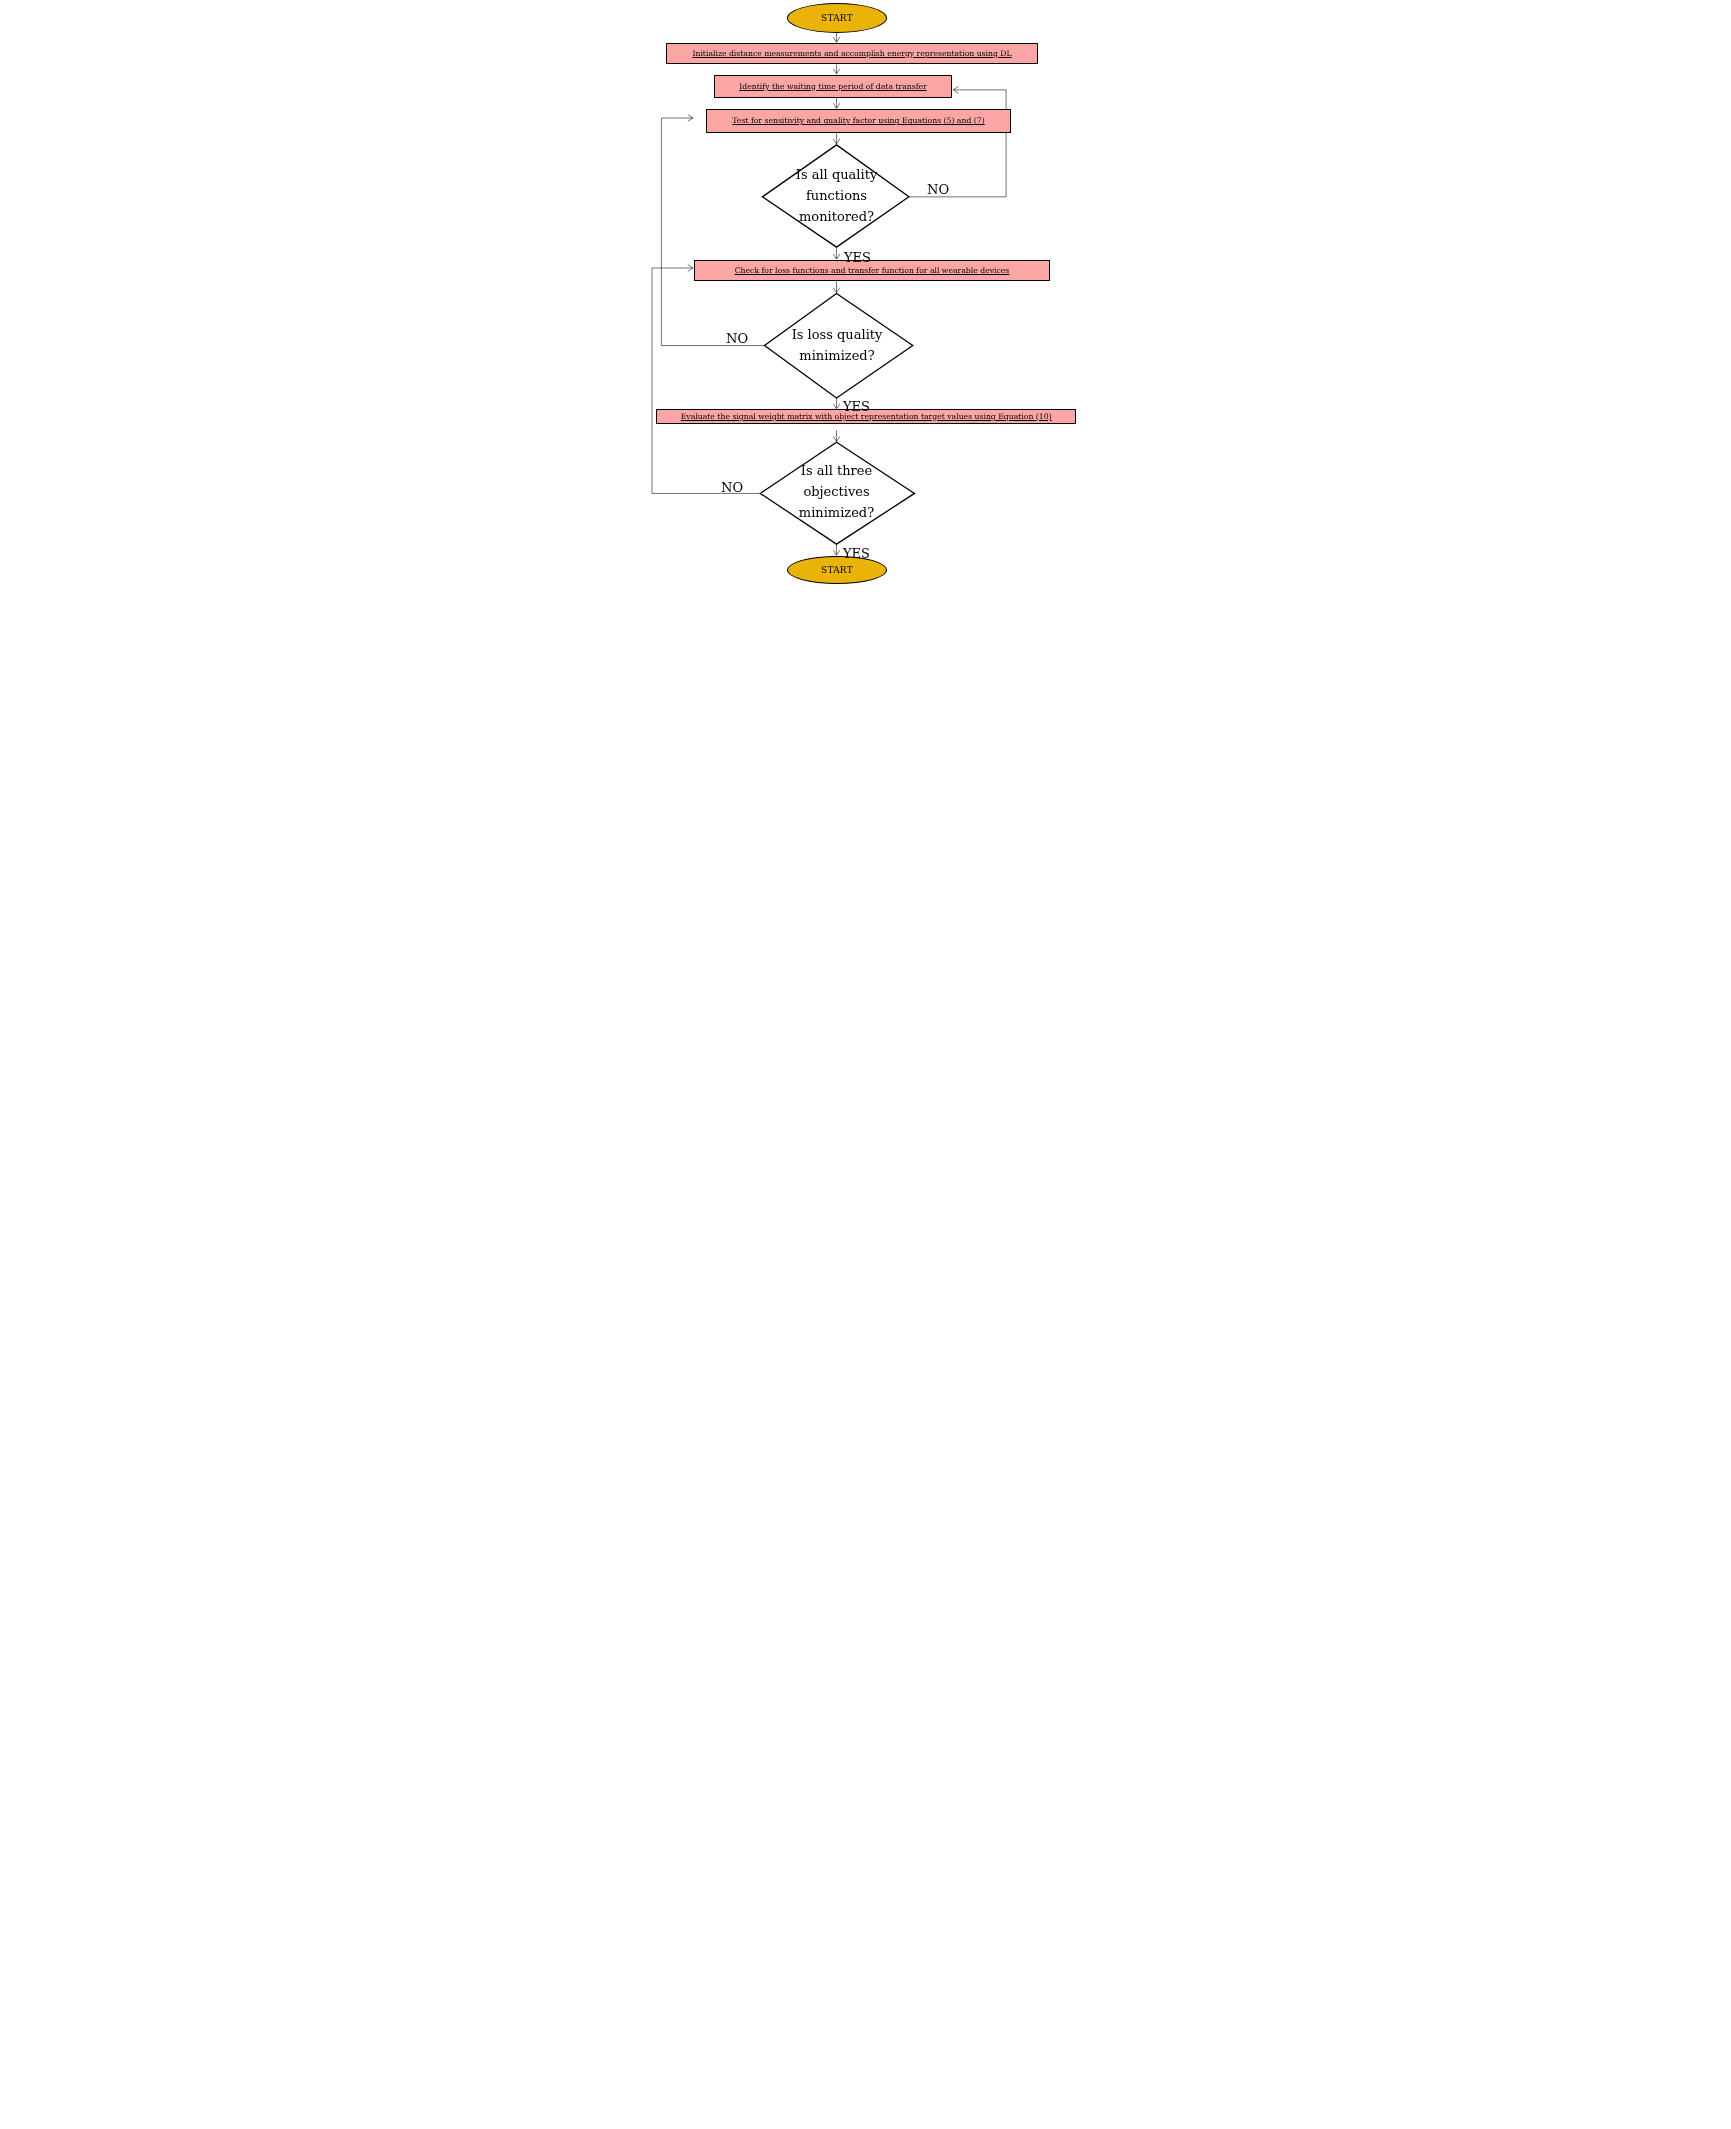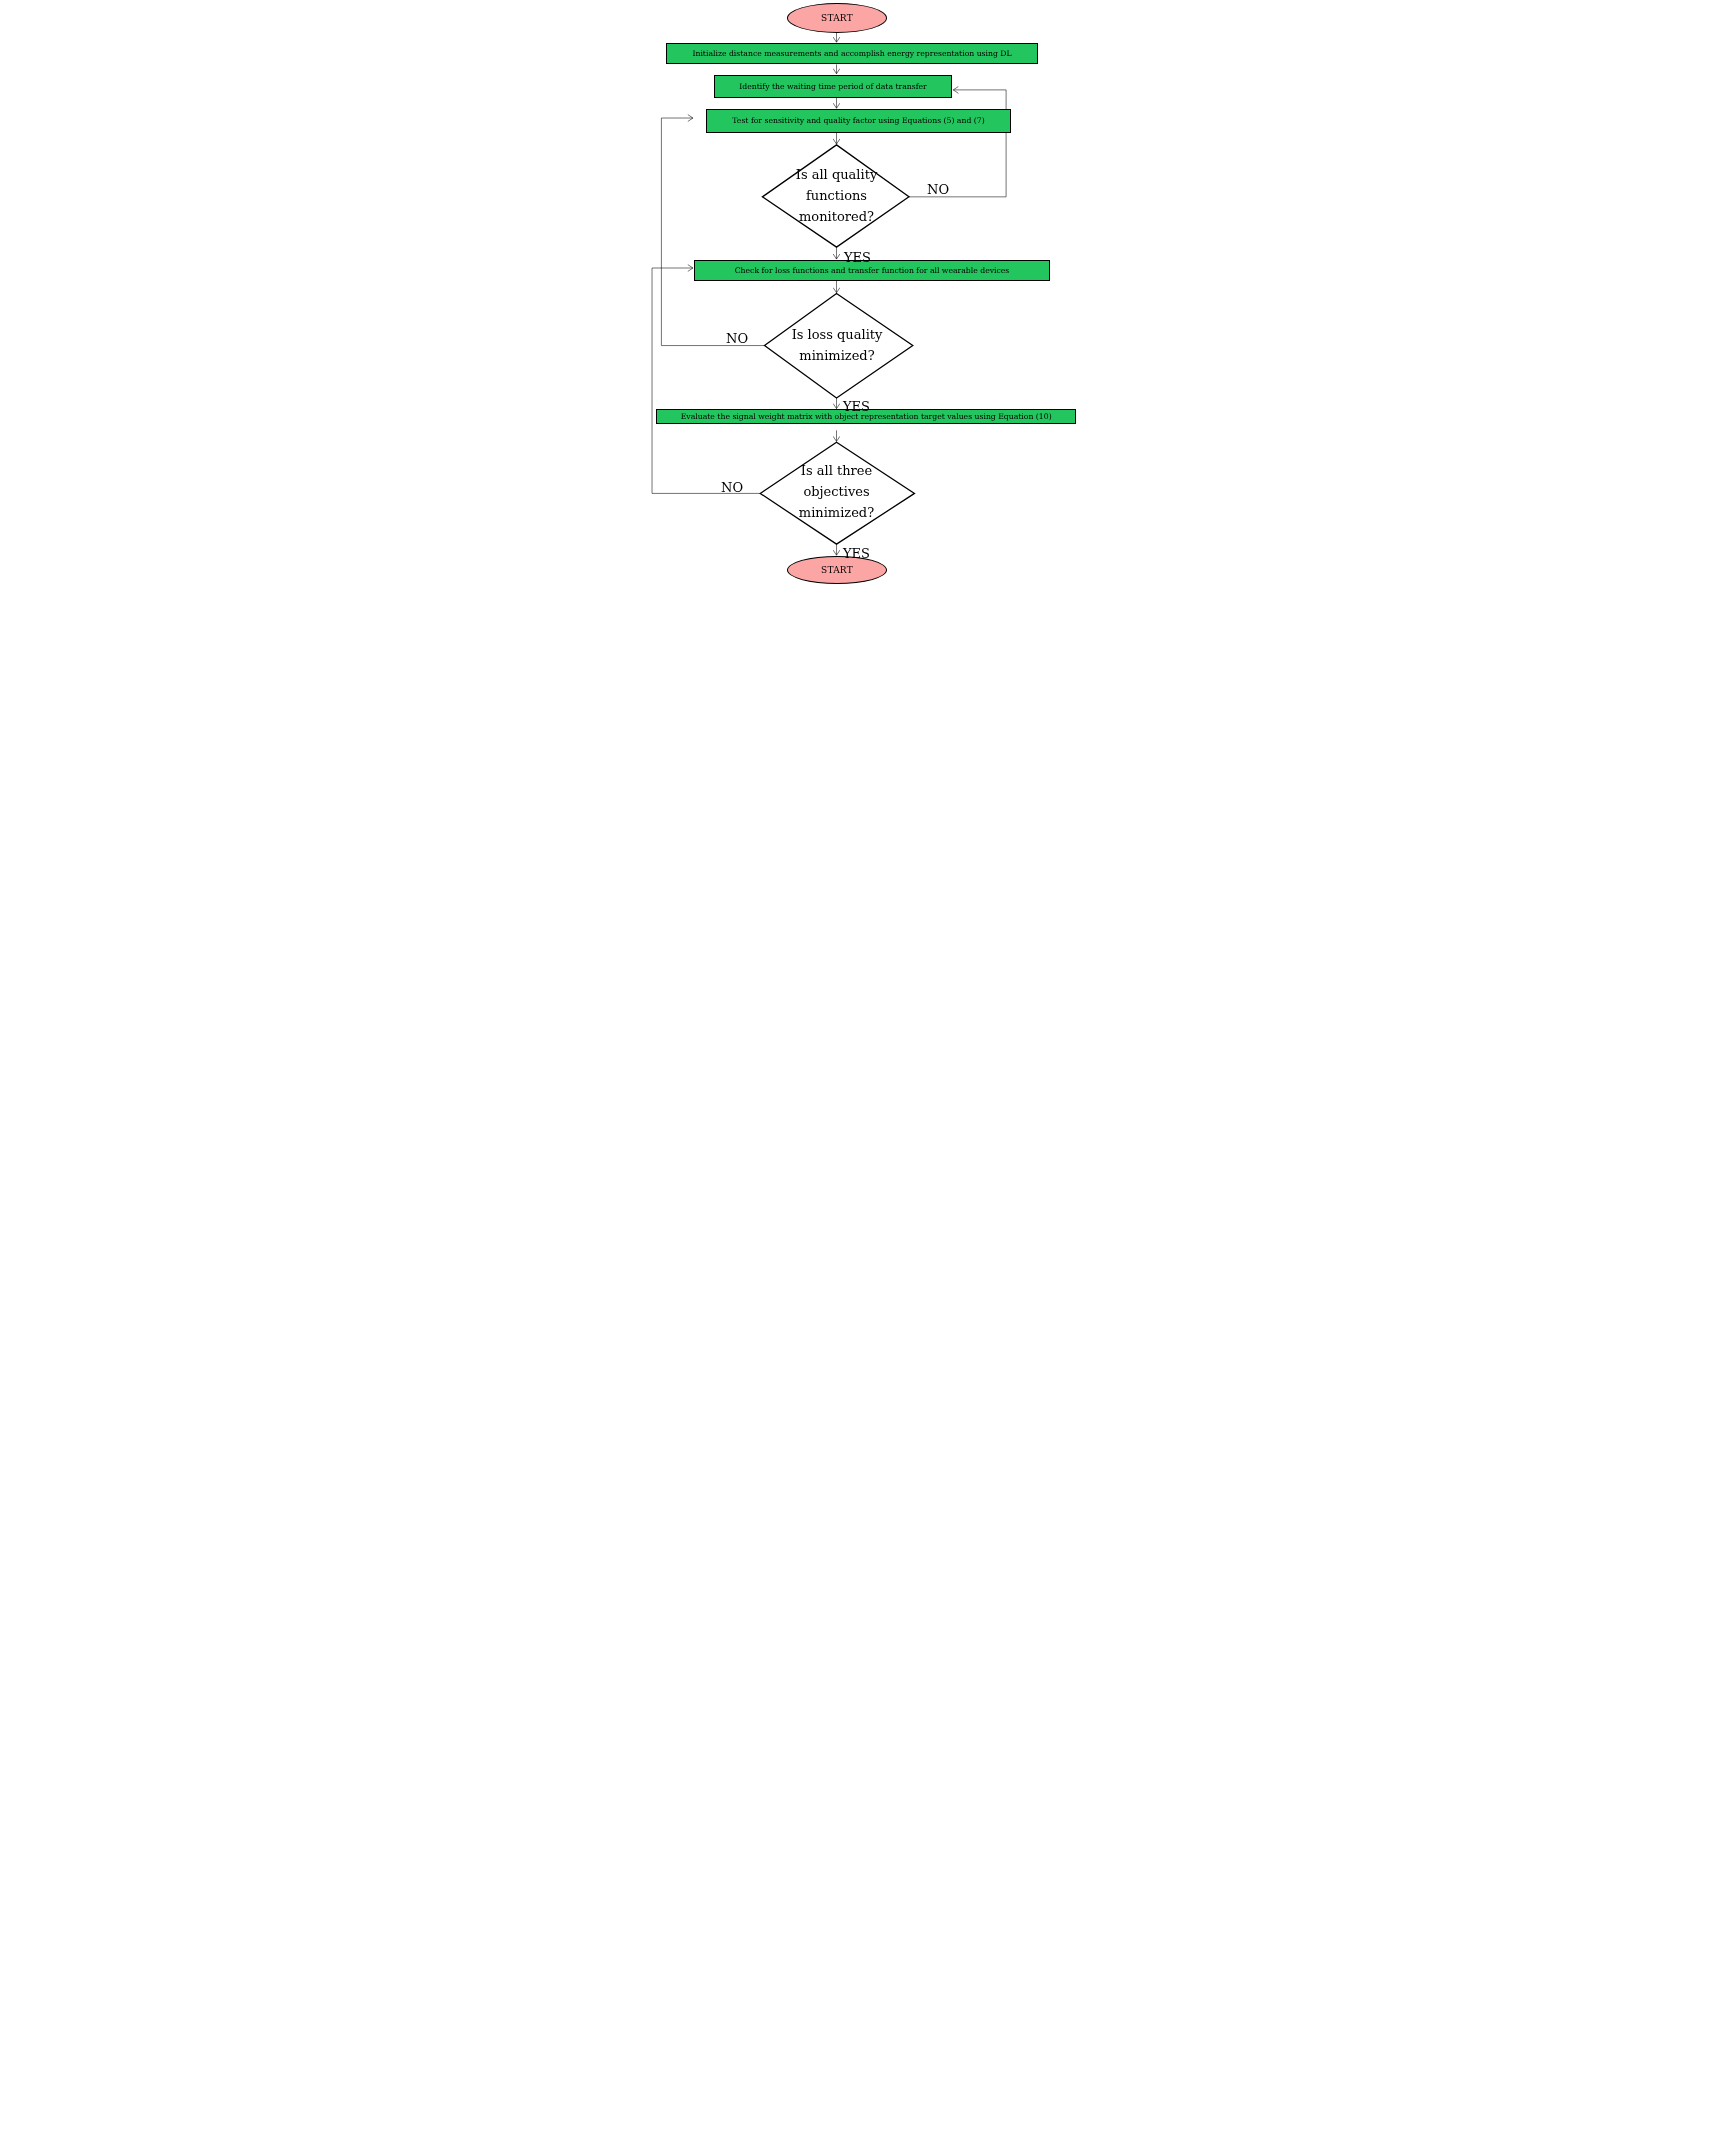--- a/index.html
+++ b/index.html
@@ -9,29 +9,30 @@
     margin:0 auto;
     background:#ffffff;
     font-family:"DejaVu Serif","Liberation Serif",serif;
     color:#000;
   }
   .wires{position:absolute;left:0;top:0;width:433px;height:588px;}
   .wire{fill:none;stroke:#000;stroke-width:1.3px;}
   .diamond{fill:#ffffff;stroke:#000;stroke-width:3px;}
   .box{
     position:absolute;box-sizing:border-box;
-    border:1.3px solid #000;background:#22c55e;
+    border:1.3px solid #000;background:#fca5a5;
     display:flex;align-items:center;justify-content:center;
     text-align:center;font-size:7.7px;line-height:1.25;
     padding:0 3.4px;
+    text-decoration:underline;
   }
   .box.thick{border-width:1.7px;}
   .oval{
     position:absolute;box-sizing:border-box;
-    border:1.5px solid #000;border-radius:50%;background:#fca5a5;
+    border:1.5px solid #000;border-radius:50%;background:#eab308;
     display:flex;align-items:center;justify-content:center;
     font-size:9px;letter-spacing:0.2px;
   }
   .dtext{
     position:absolute;display:flex;flex-direction:column;
     align-items:center;justify-content:center;
     text-align:center;font-size:13px;line-height:1.6;
   }
   .dtext span{display:block;}
   .edge-label{position:absolute;font-size:13px;}

